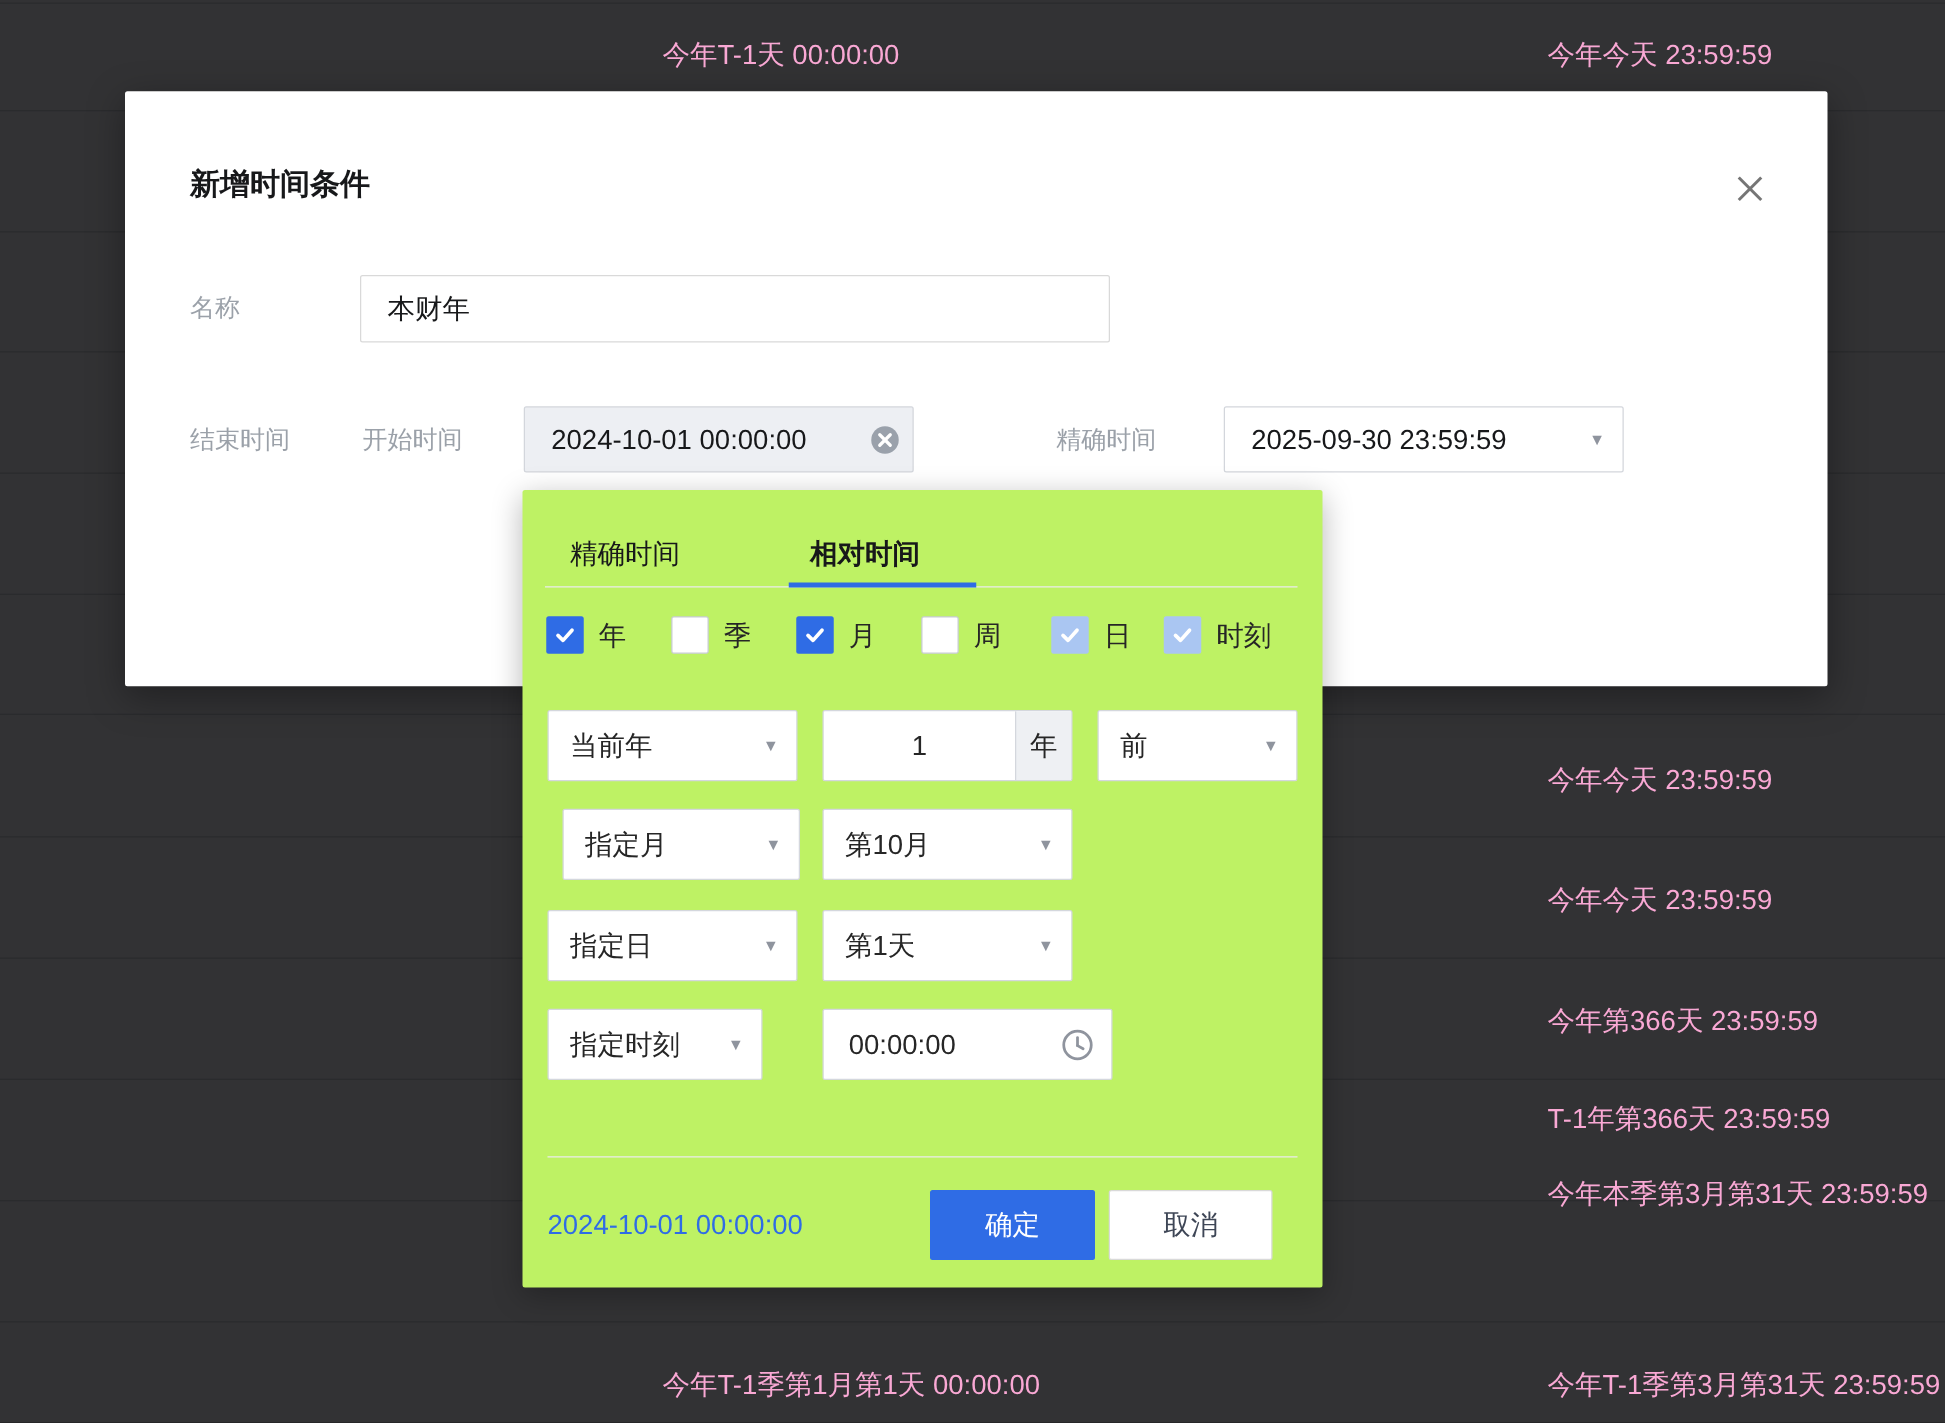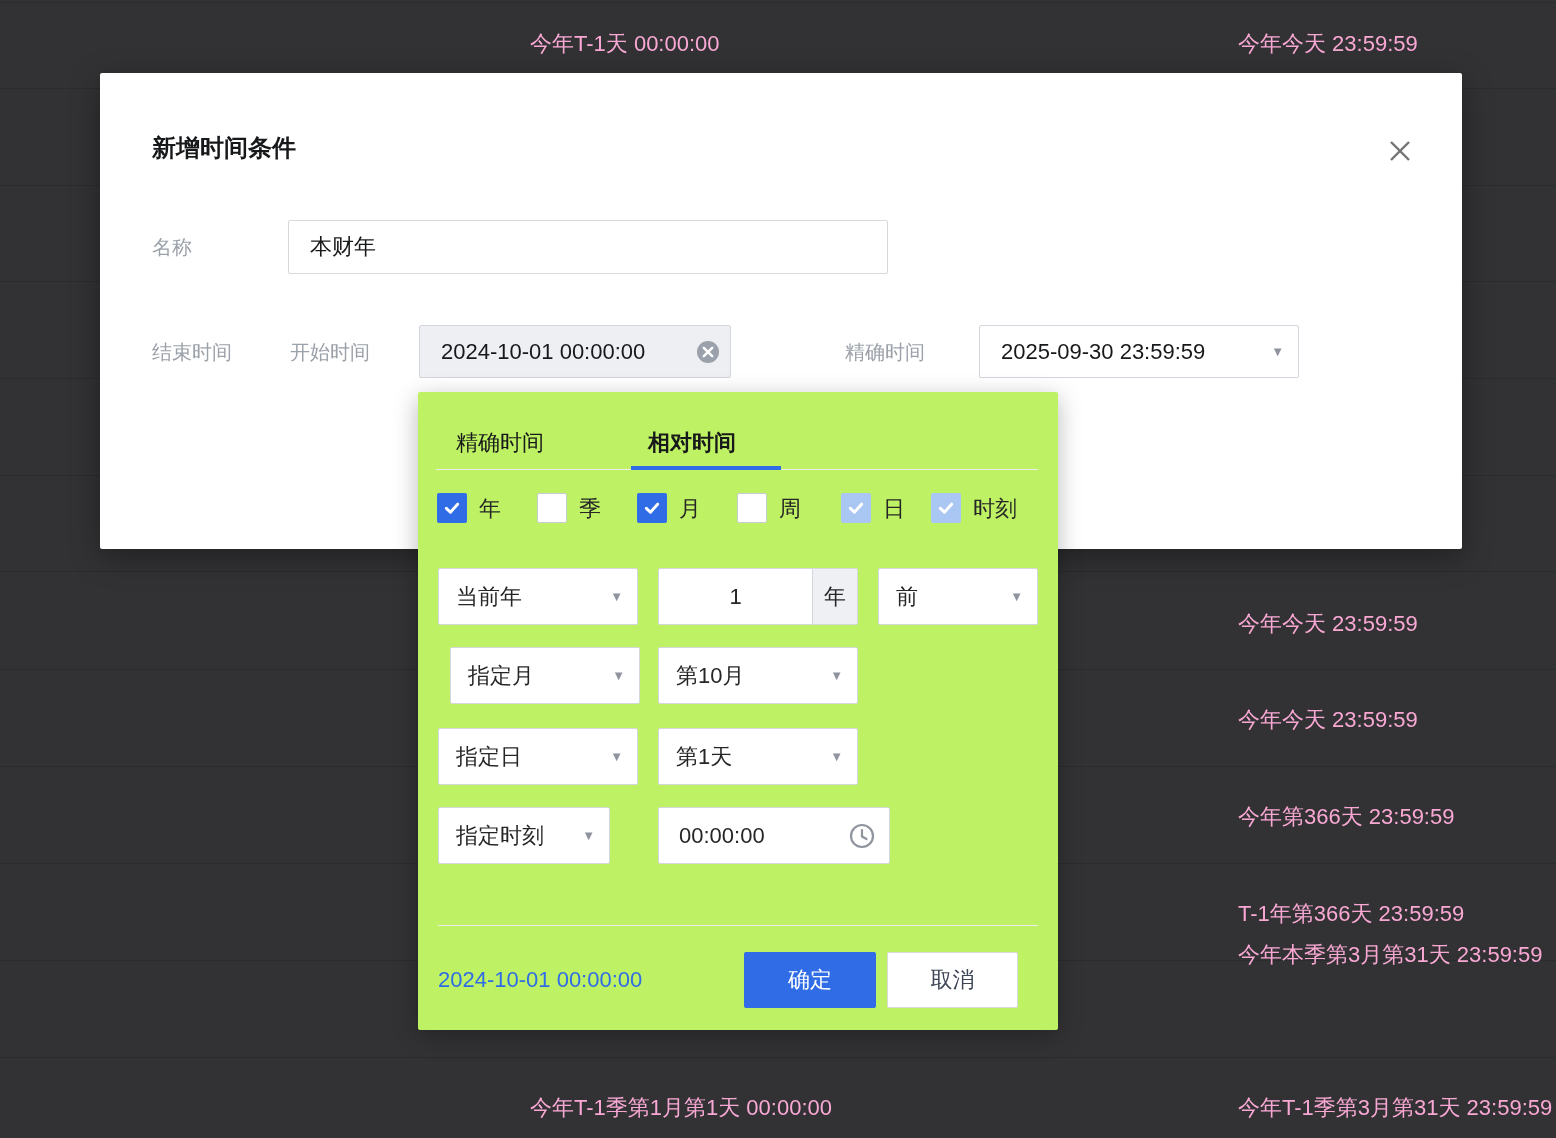--- a/index.html
+++ b/index.html
@@ -78,21 +78,21 @@
     <div class="bg-divider" style="top:766px"></div>
     <div class="bg-divider" style="top:863px"></div>
     <div class="bg-divider" style="top:960px"></div>
     <div class="bg-divider" style="top:1057px"></div>
 
     <div class="bg-cell" style="left:530px;top:29px">今年T-1天 00:00:00</div>
     <div class="bg-cell" style="left:1238px;top:29px">今年今天 23:59:59</div>
     <div class="bg-cell" style="left:1238px;top:609px">今年今天 23:59:59</div>
     <div class="bg-cell" style="left:1238px;top:705px">今年今天 23:59:59</div>
     <div class="bg-cell" style="left:1238px;top:802px">今年第366天 23:59:59</div>
-    <div class="bg-cell" style="left:1238px;top:899px">T-1年第366天 23:59:59</div>
+    <div class="bg-cell" style="left:1238px;top:880px">T-1年第366天 23:59:59</div>
     <div class="bg-cell" style="left:1238px;top:940px">今年本季第3月第31天 23:59:59</div>
     <div class="bg-cell" style="left:530px;top:1093px">今年T-1季第1月第1天 00:00:00</div>
     <div class="bg-cell" style="left:1238px;top:1093px">今年T-1季第3月第31天 23:59:59</div>
   </div>
 
   <div class="modal">
     <div class="modal-title">新增时间条件</div>
 
     <div class="modal-close">
       <svg width="26" height="26" viewBox="0 0 26 26">

